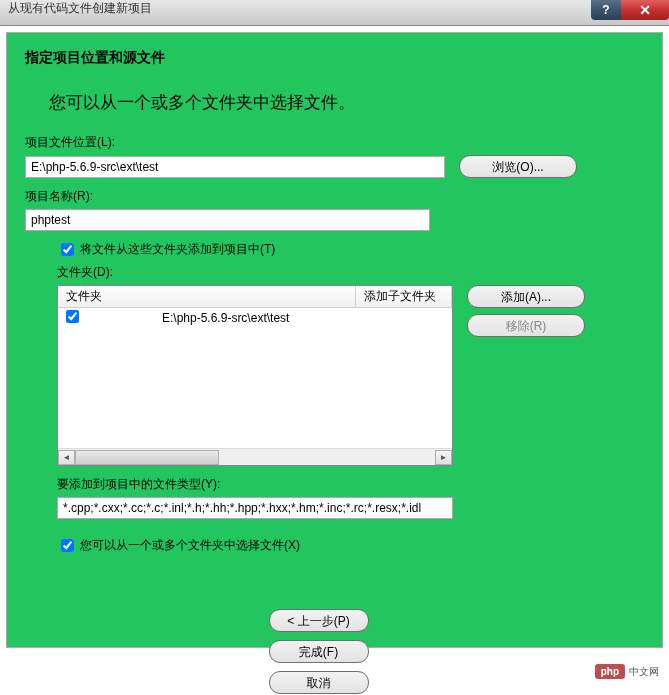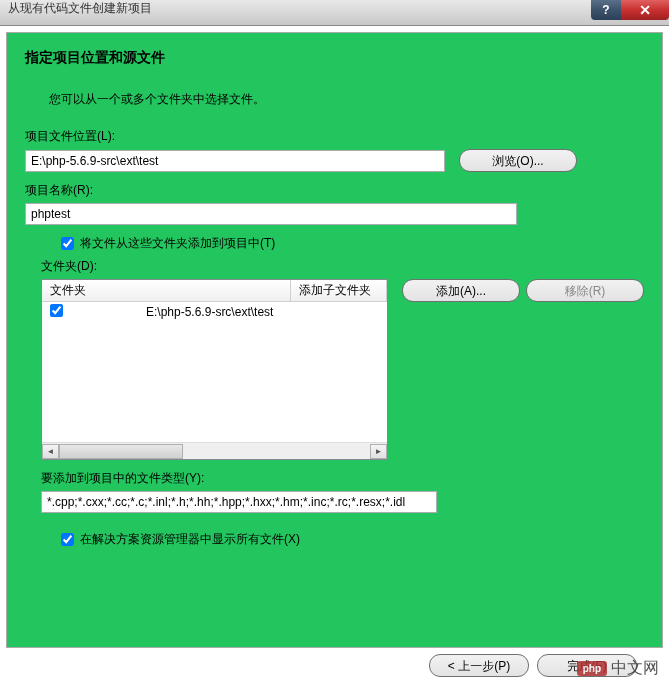--- a/index.html
+++ b/index.html
@@ -34,54 +34,54 @@
     
     .inner-panel {
       margin: 6px;
       border: 1px solid #aaa;
       height: 616px;
       padding: 16px 18px;
       background: #22c55e;
     }
     
     .heading { font-size: 14px; font-weight: bold; margin-bottom: 8px; }
-    .subheading { font-size: 12px; margin-left: 24px; margin-bottom: 20px; color: #000; margin-top: 24px; }
+    .subheading { font-size: 17px; margin-left: 24px; margin-bottom: 20px; color: #000; margin-top: 24px; }
     
     .form-label { font-size: 12px; margin-bottom: 4px; display: block; }
     .form-row { display: flex; gap: 14px; margin-bottom: 10px; align-items: center; }
     
     input[type="text"] { 
       border: 1px solid #abadb3; 
       padding: 3px 5px; 
       font-size: 12px;
       height: 22px;
       background: #fff;
     }
     .input-location { width: 420px; }
-    .input-name { width: 492px; }
+    .input-name { width: 405px; }
     .input-filetypes { width: 396px; margin-left: 24px; }
     
     .btn { 
       border: 1px solid #707070; 
       background: linear-gradient(to bottom, #f2f2f2, #e3e3e3);
       padding: 3px 0;
       font-size: 12px;
       cursor: pointer;
       border-radius: 11px;
       height: 23px;
       width: 118px;
       text-align: center;
     }
     .btn:disabled { color: #888; }
     .btn.highlighted { border: 1px solid #3c7fb1; box-shadow: 0 0 0 1px #a0d0f0 inset; }
     
     .checkbox-row { display: flex; align-items: center; gap: 6px; margin-bottom: 6px; margin-left: 36px; }
     .checkbox-row input[type="checkbox"] { width: 13px; height: 13px; }
     
-    .folder-section { margin-left: 16px; }
+    .folder-section { margin-left: 32px; }
     .folder-label { margin-bottom: 4px; }
     
     .table-wrap { display: flex; gap: 14px; }
     .folder-table { 
       width: 396px; 
       border: 1px solid #828790;
       background: #fff;
     }
     .table-header { 
       display: flex; 
@@ -100,30 +100,32 @@
       height: 17px; 
       background: #f0f0f0; 
       border-top: 1px solid #ddd;
       display: flex;
       align-items: center;
     }
     .scroll-arrow { width: 17px; height: 15px; background: linear-gradient(#f5f5f5,#e0e0e0); border: 1px solid #b0b0b0; display:flex; align-items:center; justify-content:center; font-size:8px; color:#555; }
     .scroll-track { flex: 1; background: #efefef; height: 15px; position: relative; }
     .scroll-thumb { position:absolute; left:0; width:40%; height:100%; background: linear-gradient(#e8e8e8,#d0d0d0); border:1px solid #b0b0b0; }
     
-    .side-buttons { display: flex; flex-direction: row; gap: 6px; }
+    .side-buttons { display: flex; flex-direction: column; gap: 6px; }
     
     .filetypes-label { margin-left: 24px; margin-top: 10px; margin-bottom: 4px; }
     
     .bottom-bar {
       height: 40px;
       display: flex;
       justify-content: flex-end;
+      align-items: center;
       gap: 8px;
       padding-right: 32px;
+      flex-direction: column;
     }
     .bottom-bar .btn { width: 100px; }
     
     .watermark {
       position: absolute;
       right: 10px;
       bottom: 16px;
       display: flex;
       align-items: center;
       gap: 4px;
@@ -131,21 +133,21 @@
       pointer-events: none;
     }
     .watermark-badge {
       background: #b03030;
       color: #fff;
       font-size: 10px;
       padding: 2px 6px;
       border-radius: 3px;
       font-weight: bold;
     }
-    .watermark-text { font-size: 16px; color: #333; }
+    .watermark-text { font-size: 10px; color: #333; }
   </style>
 </head>
 <body>
 
 <div class="titlebar">
   <span class="titlebar-text">从现有代码文件创建新项目</span>
   <div class="titlebar-buttons">
     <div class="titlebar-btn btn-help">?</div>
     <div class="titlebar-btn btn-close">✕</div>
   </div>
@@ -198,25 +200,26 @@
         <button class="btn" disabled="">移除(R)</button>
       </div>
     </div>
 
     <div class="filetypes-label" style="margin-left:0;">要添加到项目中的文件类型(Y):</div>
     <input type="text" class="input-filetypes" style="margin-left: 0px;" value="*.cpp;*.cxx;*.cc;*.c;*.inl;*.h;*.hh;*.hpp;*.hxx;*.hm;*.inc;*.rc;*.resx;*.idl">
   </div>
 
   <div class="checkbox-row" style="margin-top:18px;">
     <input type="checkbox" checked="" style="">
-    <span>在解决方案资源管理器中显示所有文件(X)</span>
+    <span>您可以从一个或多个文件夹中选择文件(X)</span>
   </div>
 </div>
 
 <div class="bottom-bar">
   <button class="btn">&lt; 上一步(P)</button>
   <button class="btn">完成(F)</button>
+  <button class="btn">取消</button>
 </div>
 
 <div class="watermark">
   <span class="watermark-badge">php</span>
   <span class="watermark-text">中文网</span>
 </div>
 
 </body></html>

